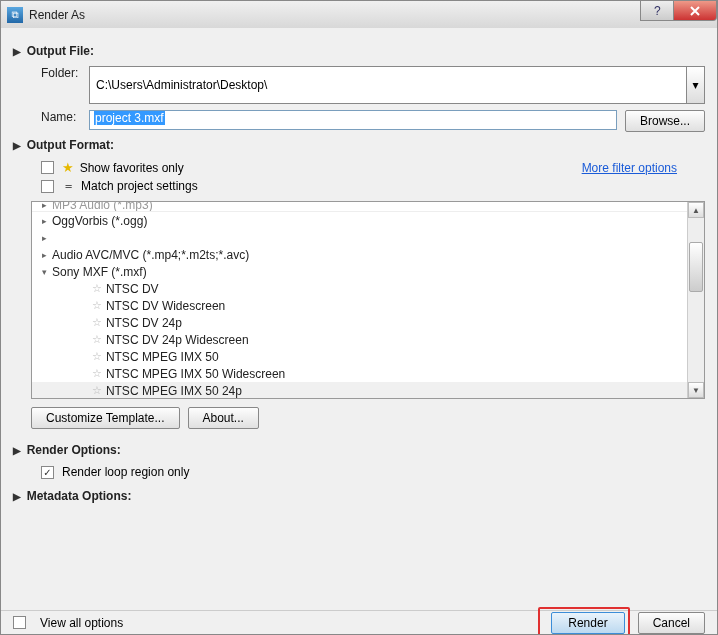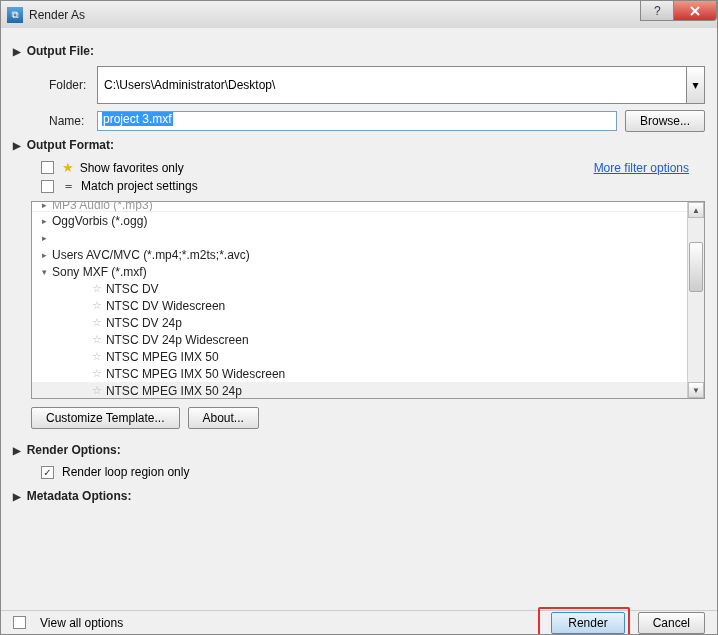--- a/index.html
+++ b/index.html
@@ -7,33 +7,33 @@
 .titlebar { height: 28px; background: linear-gradient(#f0f0f0,#d8d8d8); display: flex; align-items: center; padding: 0 0 0 6px; border: 1px solid #888; border-bottom: none; position: relative; }
 .titlebar .ticon { width: 16px; height: 16px; background: linear-gradient(#5aa7e0,#2268a8); margin-right: 6px; display:flex;align-items:center;justify-content:center;color:#fff;font-size:10px;}
 .titlebar .ttl { color:#222; }
 .winbtns { position:absolute; right:0; top:0; display:flex; }
 .winbtn { width:34px; height:20px; border:1px solid #888; border-top:none; background:linear-gradient(#eee,#ccc); display:flex;align-items:center;justify-content:center; margin-left:-1px;}
 .winbtn.close { background:linear-gradient(#e98,#c33); color:#fff; width:44px; border-bottom-right-radius:4px;}
 .winbtn svg { width:10px; height:10px; }
 .dialog { position:absolute; top:28px; left:0; right:0; bottom:0; background:#f0f0f0; border:1px solid #888; border-top:none; padding:10px 12px 42px 12px; overflow:hidden;}
 .section-h { display:flex; align-items:center; font-weight:bold; color:#222; margin:6px 0 8px 0; cursor:pointer; }
 .section-h .tri { margin-right:6px; font-size:10px; color:#333;}
-.row { display:flex; align-items:center; margin:4px 0 6px 36px; }
+.row { display:flex; align-items:flex-start; margin:4px 0 6px 28px; }
 .row .lbl { width:48px; color:#222; }
 .folder-sel { flex:1; height:38px; border:1px solid #888; background:#fff; display:flex; align-items:center; padding:0 6px; position:relative;}
 .folder-sel .dd { position:absolute; right:0; top:0; bottom:0; width:18px; border-left:1px solid #888; background:linear-gradient(#fff,#ddd); display:flex;align-items:center;justify-content:center;}
 .name-in { flex:1; height:20px; border:1px solid #7a9ebd; background:#fff; padding:0 4px; }
 .name-in span { background:#3399ff; color:#fff; padding:0 1px; }
 .btn { height:22px; padding:0 14px; border:1px solid #888; background:linear-gradient(#fdfdfd,#e0e0e0); cursor:pointer; margin-left:8px; border-radius:2px;}
 .chk-row { display:flex; align-items:center; margin:4px 0 2px 28px; }
 .chk { width:13px; height:13px; border:1px solid #888; background:#fff; margin-right:8px; }
 .chk.on::after{content:"✓";font-size:10px;line-height:11px;display:block;text-align:center;color:#333;}
 .star { color:#e6b800; margin-right:6px; font-size:13px;}
 .eq { color:#555; margin-right:6px; font-family:monospace; width:13px; text-align:center;}
-.more { position:absolute; right:16px; color:#1a5bd8; text-decoration:underline;text-align:center; }
+.more { position:absolute; right:28px; color:#1a5bd8; text-decoration:underline;text-align:center; }
 .tree-wrap { margin:8px 0 0 18px; border:1px solid #999; background:#fff; height:198px; display:flex; }
 .tree { flex:1; overflow:hidden; padding:2px 0; }
 .titem { display:flex; align-items:center; height:17px; padding-left:10px; color:#222; white-space:nowrap;}
 .titem .tri2 { width:10px; font-size:9px; color:#666; }
 .titem.child { padding-left:60px;}
 .titem .fav { color:#bbb; margin-right:4px; font-size:11px;}
 .titem.sel { background:#f0f0f0; }
 .titem.cut { color:#999; border-bottom:1px solid #eee; margin-top:-6px; padding-top:0; height:14px; overflow:hidden;}
 .scroll { width:17px; background:#eee; border-left:1px solid #ccc; position:relative;}
 .scroll .ar { height:16px; background:linear-gradient(#fff,#ddd); border:1px solid #bbb; display:flex;align-items:center;justify-content:center;font-size:8px;color:#555;}
@@ -109,21 +109,21 @@
         </div>
       <div class="titem">
           <span class="tri2">▸</span>
           <span>OggVorbis (*.ogg)</span>
         </div>
       <div class="titem">
           <span class="tri2">▸</span>
         </div>
       <div class="titem">
           <span class="tri2">▸</span>
-          <span>Users AVC/MVC (*.mp4;*.m2ts;*.avc)</span>
+          <span>Audio AVC/MVC (*.mp4;*.m2ts;*.avc)</span>
         </div>
       <div class="titem">
           <span class="tri2">▾</span>
           <span>Sony MXF (*.mxf)</span>
         </div>
       <div class="titem child">
           <span class="fav">☆</span>
           <span>NTSC DV</span>
         </div>
       <div class="titem child">

